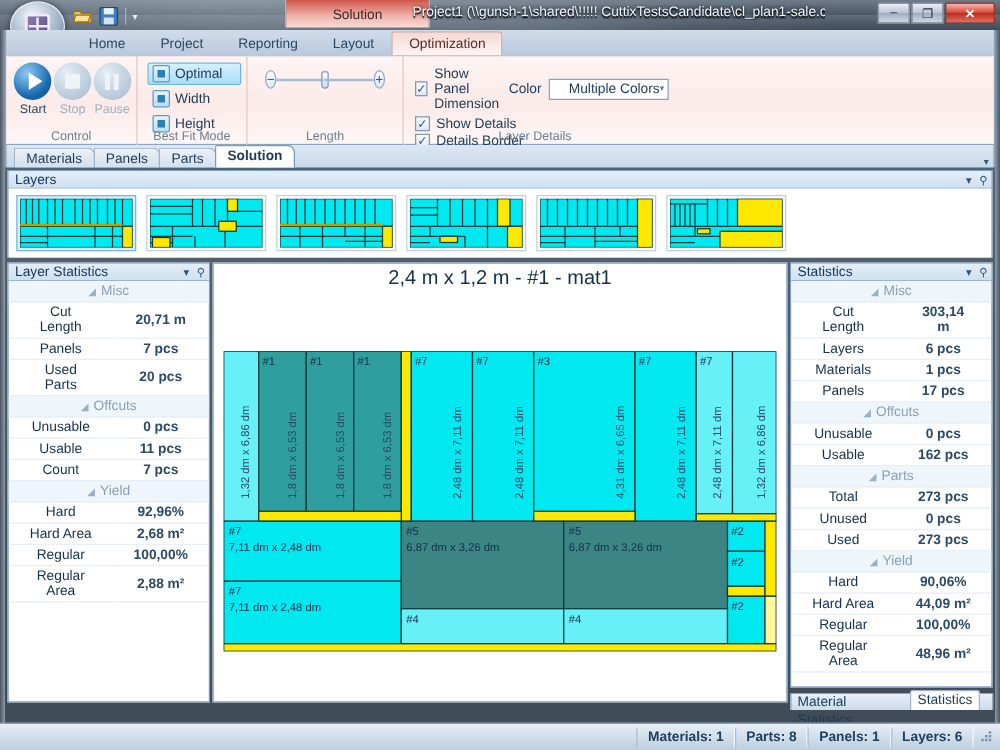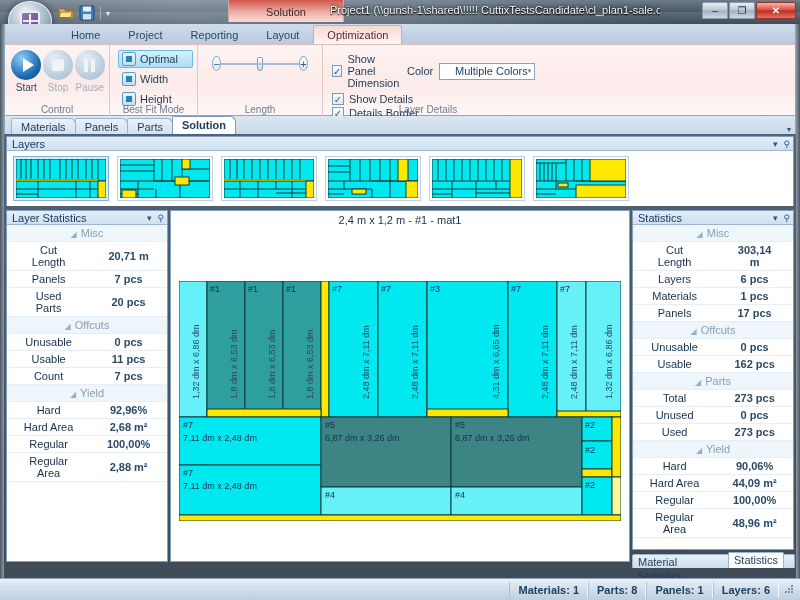--- a/index.html
+++ b/index.html
@@ -213,21 +213,21 @@
   }
   .ptab.active{ background:#fff; height:16px; line-height:15px; }
   .ptab.blank{ flex:1; background:linear-gradient(#e8f0f8,#ccdcec); }
 
   
   #canvas{
     position:absolute; left:170px; top:210px; width:460px; height:352px;
     background:#fff; border:1px solid #7fa0c0; overflow:hidden;
   }
   .canvas-title{
-    position:absolute; top:3px; width:100%; text-align:center; font-size:11px; color:#13304e;
+    position:absolute; top:3px; width:100%; text-align:center; font-size:16px; color:#13304e;
   }
   .sheet{ position:absolute; left:8px; top:70px; width:442px; height:240px; }
   .sheet svg{ display:block; }
   .vlabel{ font-size:9px; fill:#2b4a66; }
   .hlabel{ font-size:9px; fill:#13304e; }
 
   
   .statusbar{
     position:absolute; left:0; bottom:0; width:800px; height:22px;
     background:linear-gradient(#e9f0f7,#cfdcea 55%, #bccfe1);

